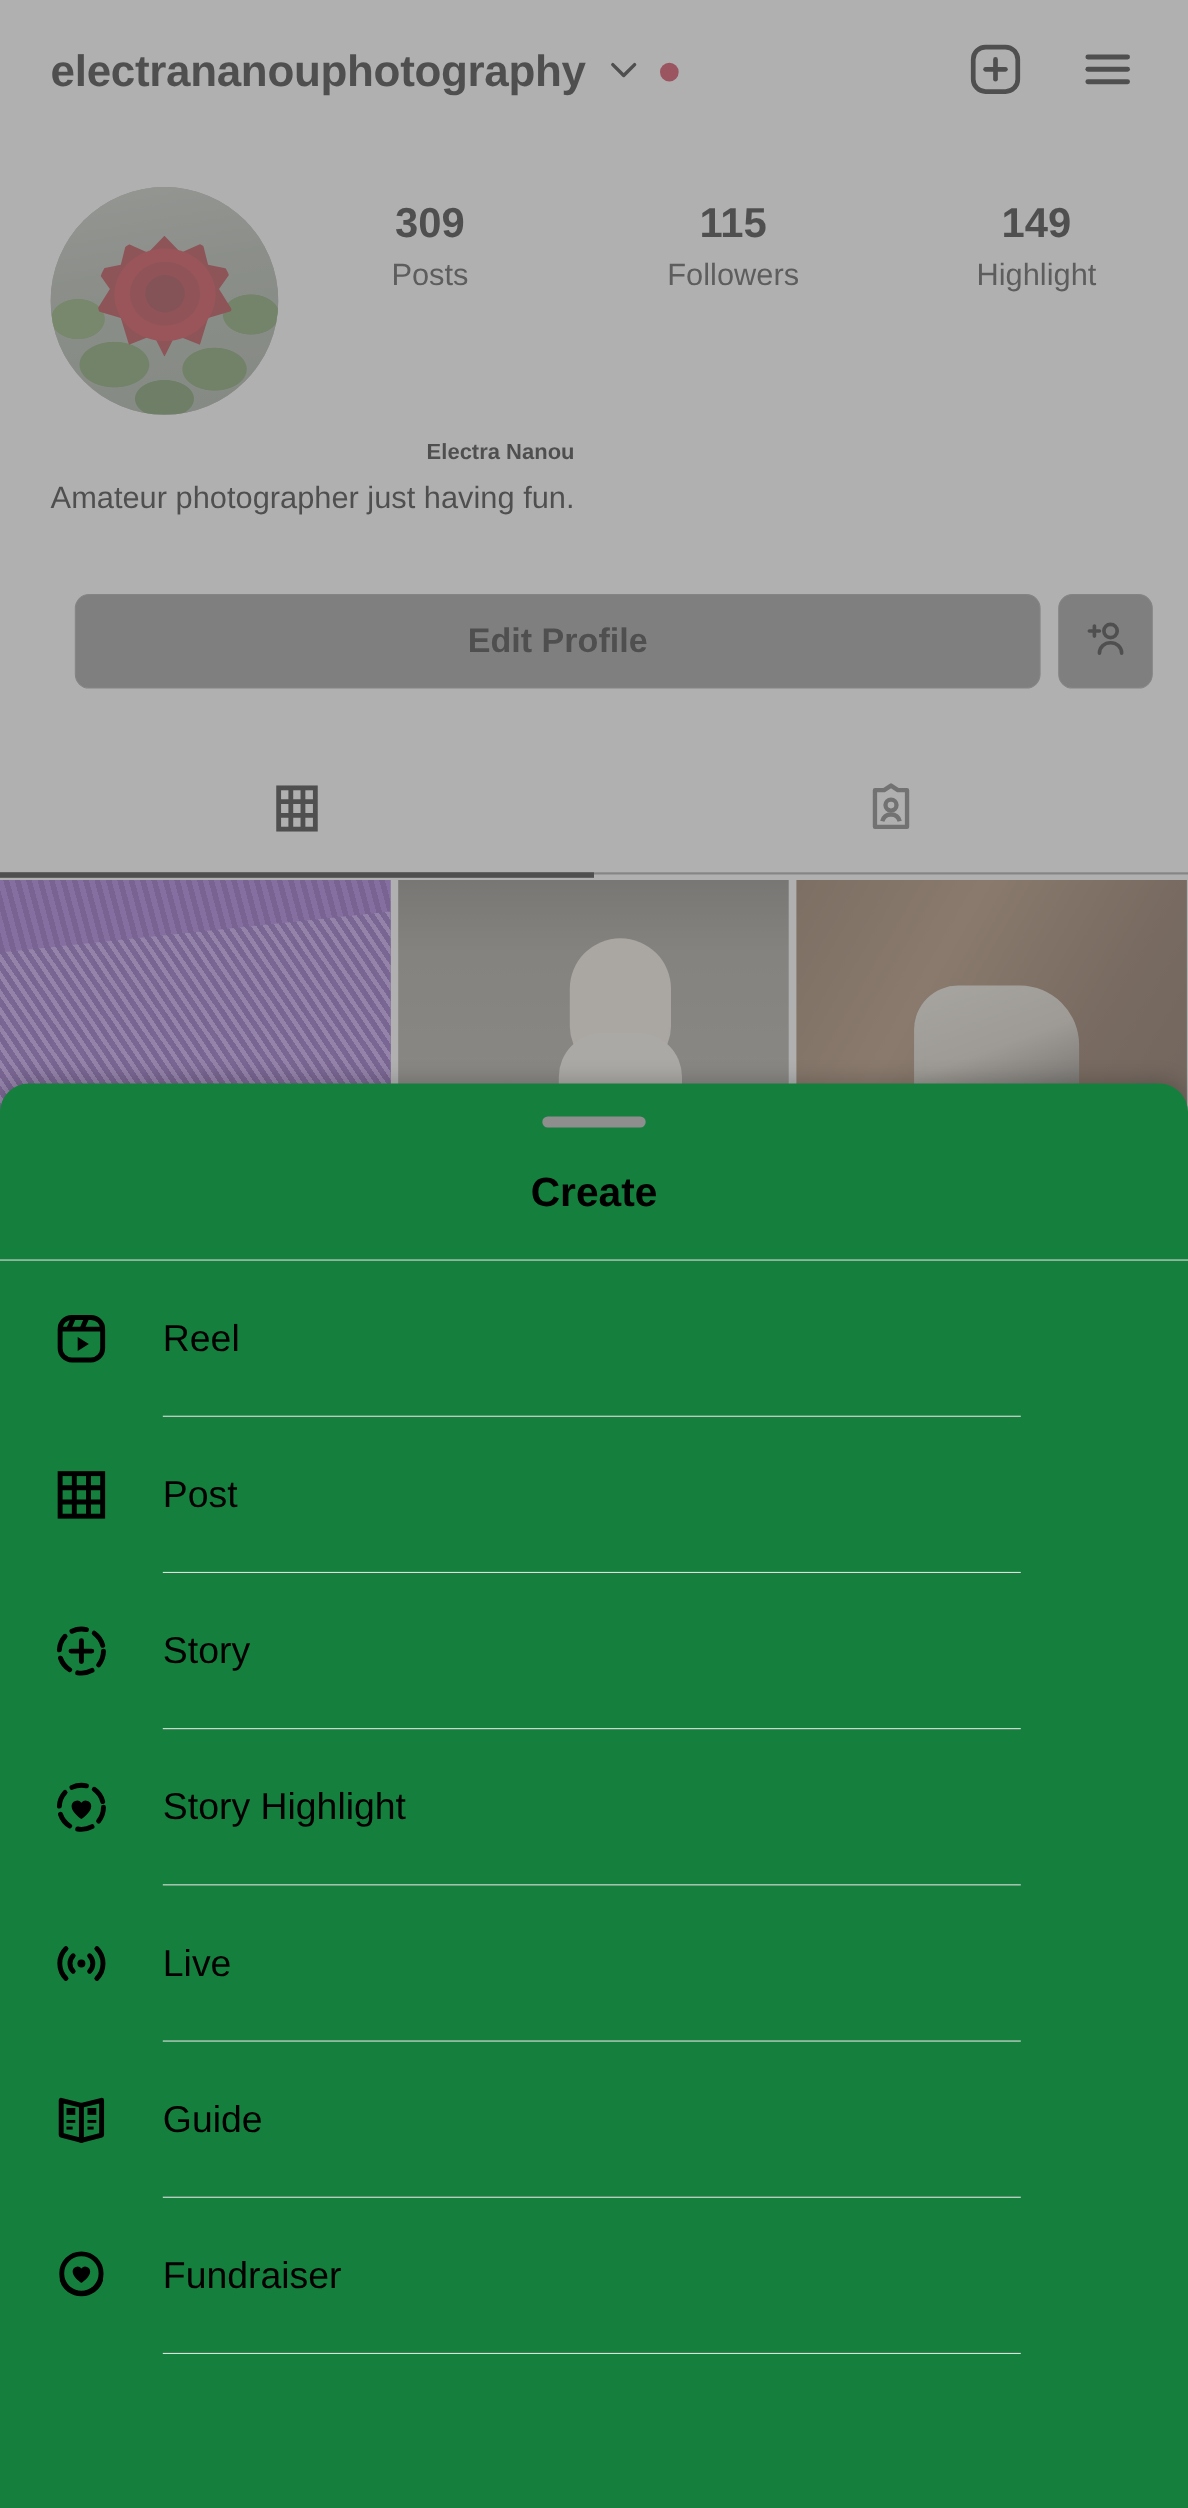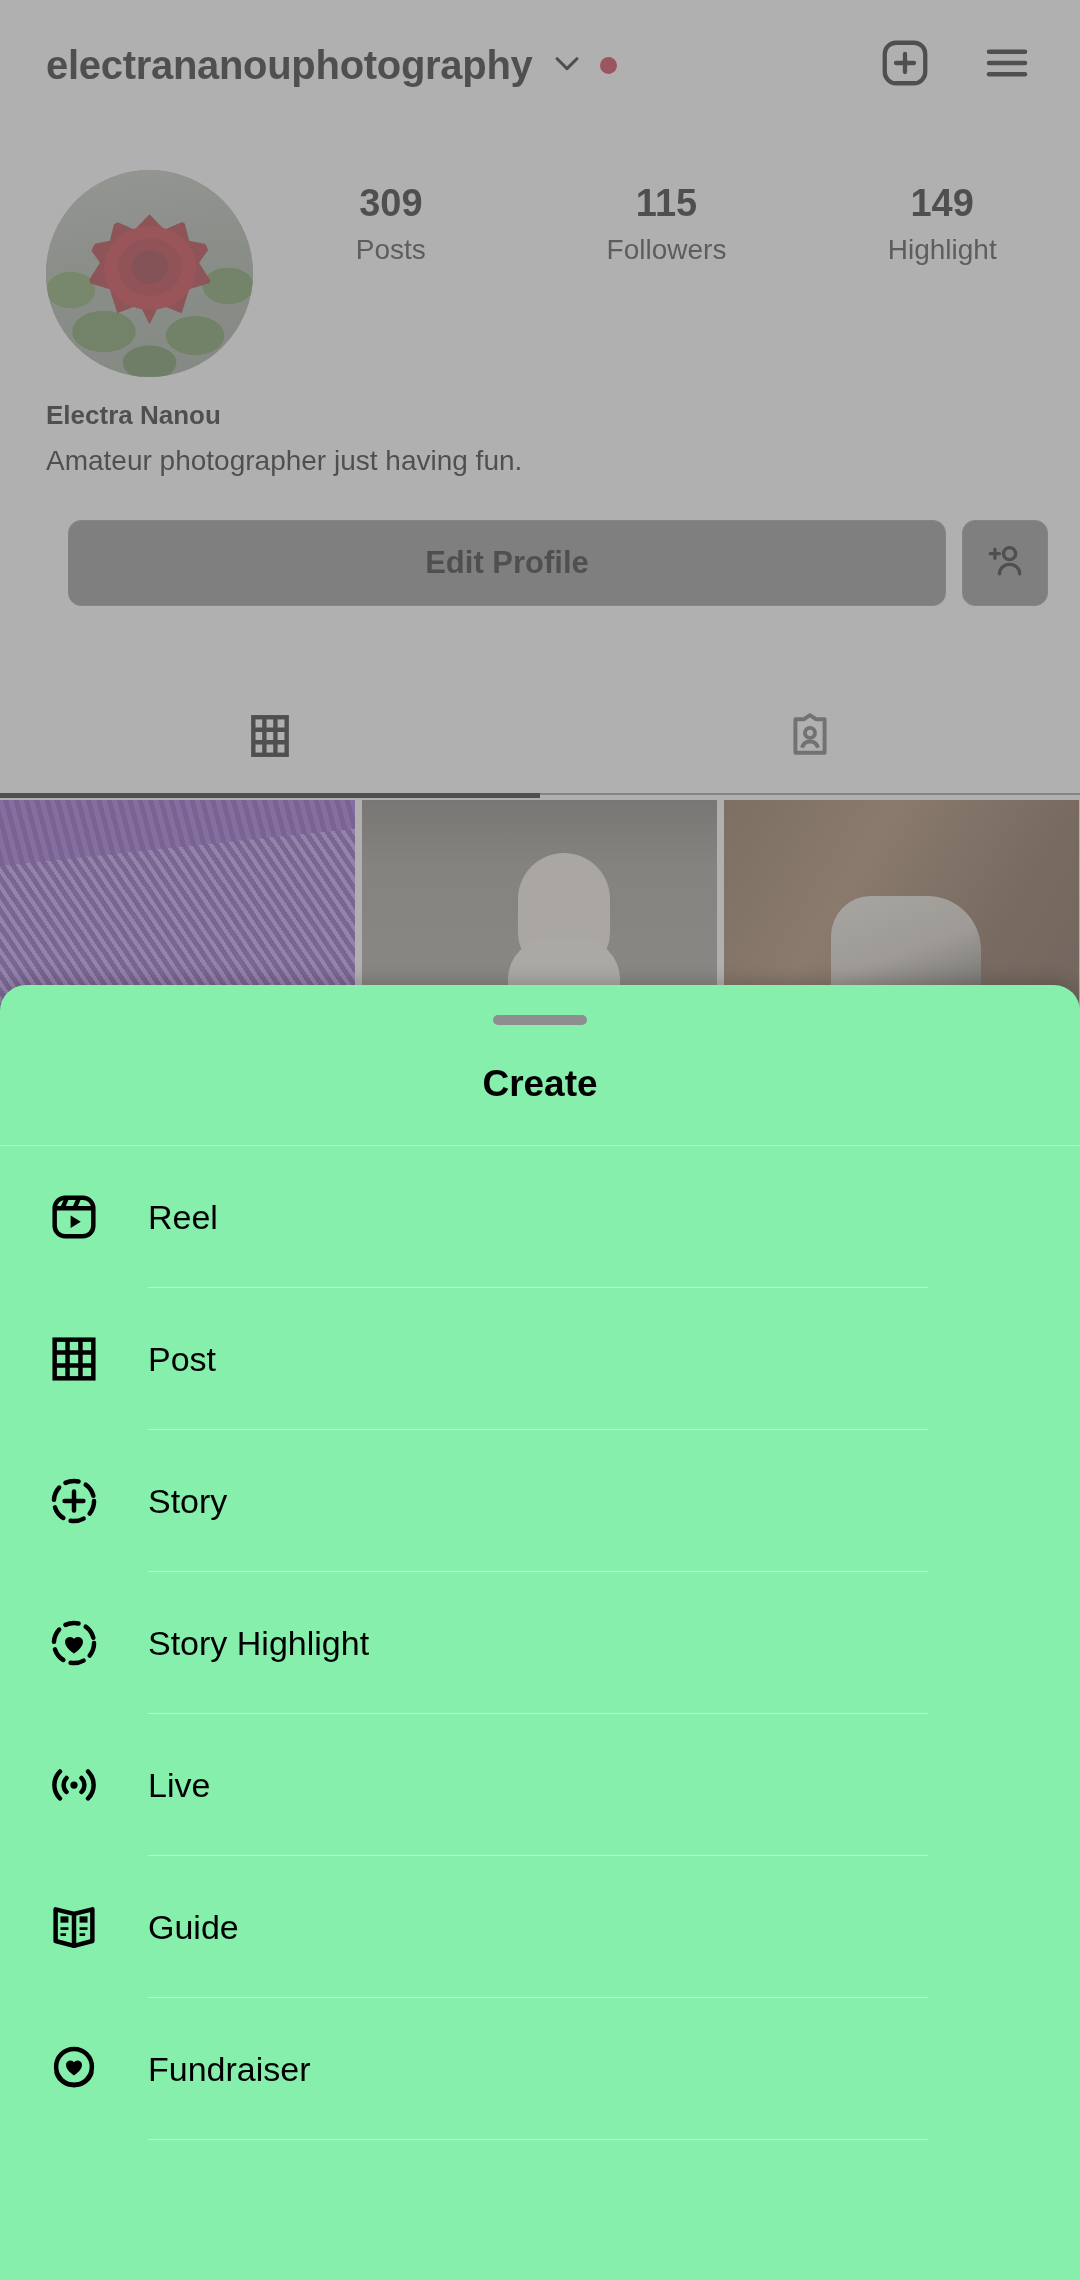--- a/index.html
+++ b/index.html
@@ -54,24 +54,24 @@
   .r2 { left:16px; top:16px; width:92px; height:84px; background:#c3121f; }
   .r3 { left:30px; top:28px; width:64px; height:58px; background:#aa0f1a; }
   .r4 { left:44px; top:40px; width:36px; height:34px; background:#8d0c16; }
 
   .pf-stats { flex:1; display:flex; padding-top:10px; }
   .stat { flex:1; text-align:center; }
   .stat-num { font-size:38px; font-weight:bold; color:#000; line-height:1.25; }
   .stat-lbl { font-size:28px; color:#262626; margin-top:6px; }
 
   .pf-bio { position:absolute; top:400px; left:46px; }
-  .bio-name { font-size:26px; font-weight:bold; color:#000; }
+  .bio-name { font-size:20px; font-weight:bold; color:#000;text-align:right; }
   .bio-text { font-size:28px; color:#000; margin-top:14px; }
 
-  .pf-actions { position:absolute; top:520px; left:32px; width:1016px; height:86px; display:flex;padding-left:36px; }
+  .pf-actions { position:absolute; top:540px; left:32px; width:1016px; height:86px; display:flex;padding-left:36px; }
   .btn-edit {
     flex:1; background:#7e7e7e; border:1px solid #8d8d8d; border-radius:13px;
     display:flex; align-items:center; justify-content:center;
     font-size:31px; font-weight:bold; color:#000;
   }
   .btn-adduser {
     width:86px; margin-left:16px; background:#7e7e7e; border:1px solid #8d8d8d;
     border-radius:13px; display:flex; align-items:center; justify-content:center;
   }
 
@@ -99,21 +99,21 @@
   .cell-dog2 { background:linear-gradient(120deg,#7b5538 0%,#9a7250 35%,#6e4a30 70%,#5a3c27 100%); }
   .cell-dog2::after { content:""; position:absolute; left:30%; top:40%;
     width:150px; height:130px; border-radius:40px 54px 30px 30px;
     background:linear-gradient(160deg,#e8e2d7 0%,#cfc7ba 45%,#3b352e 100%); }
 
   .dim-overlay { position:absolute; inset:0; background:#808080; opacity:.62; }
 
   
   #sheet {
     position:absolute; left:0; top:985px; width:1080px; height:1295px;
-    background:#86efac; border-radius:26px 26px 0 0;
+    background:#15803d; border-radius:26px 26px 0 0;
     box-shadow:0 -4px 18px rgba(0,0,0,.18);
   }
   .drag-handle { width:94px; height:10px; border-radius:5px; background:#8e8e8e;
     margin:30px auto 0; }
   .sheet-title { text-align:center; font-size:37px; font-weight:bold; color:#000;
     margin-top:38px; }
   .sheet-divider { width:1080px; height:1px; background:#dbdbdb; margin-top:40px; }
 
   .menu { width:976px; }
   .menu-row { display:flex; align-items:stretch; height:142px; }

